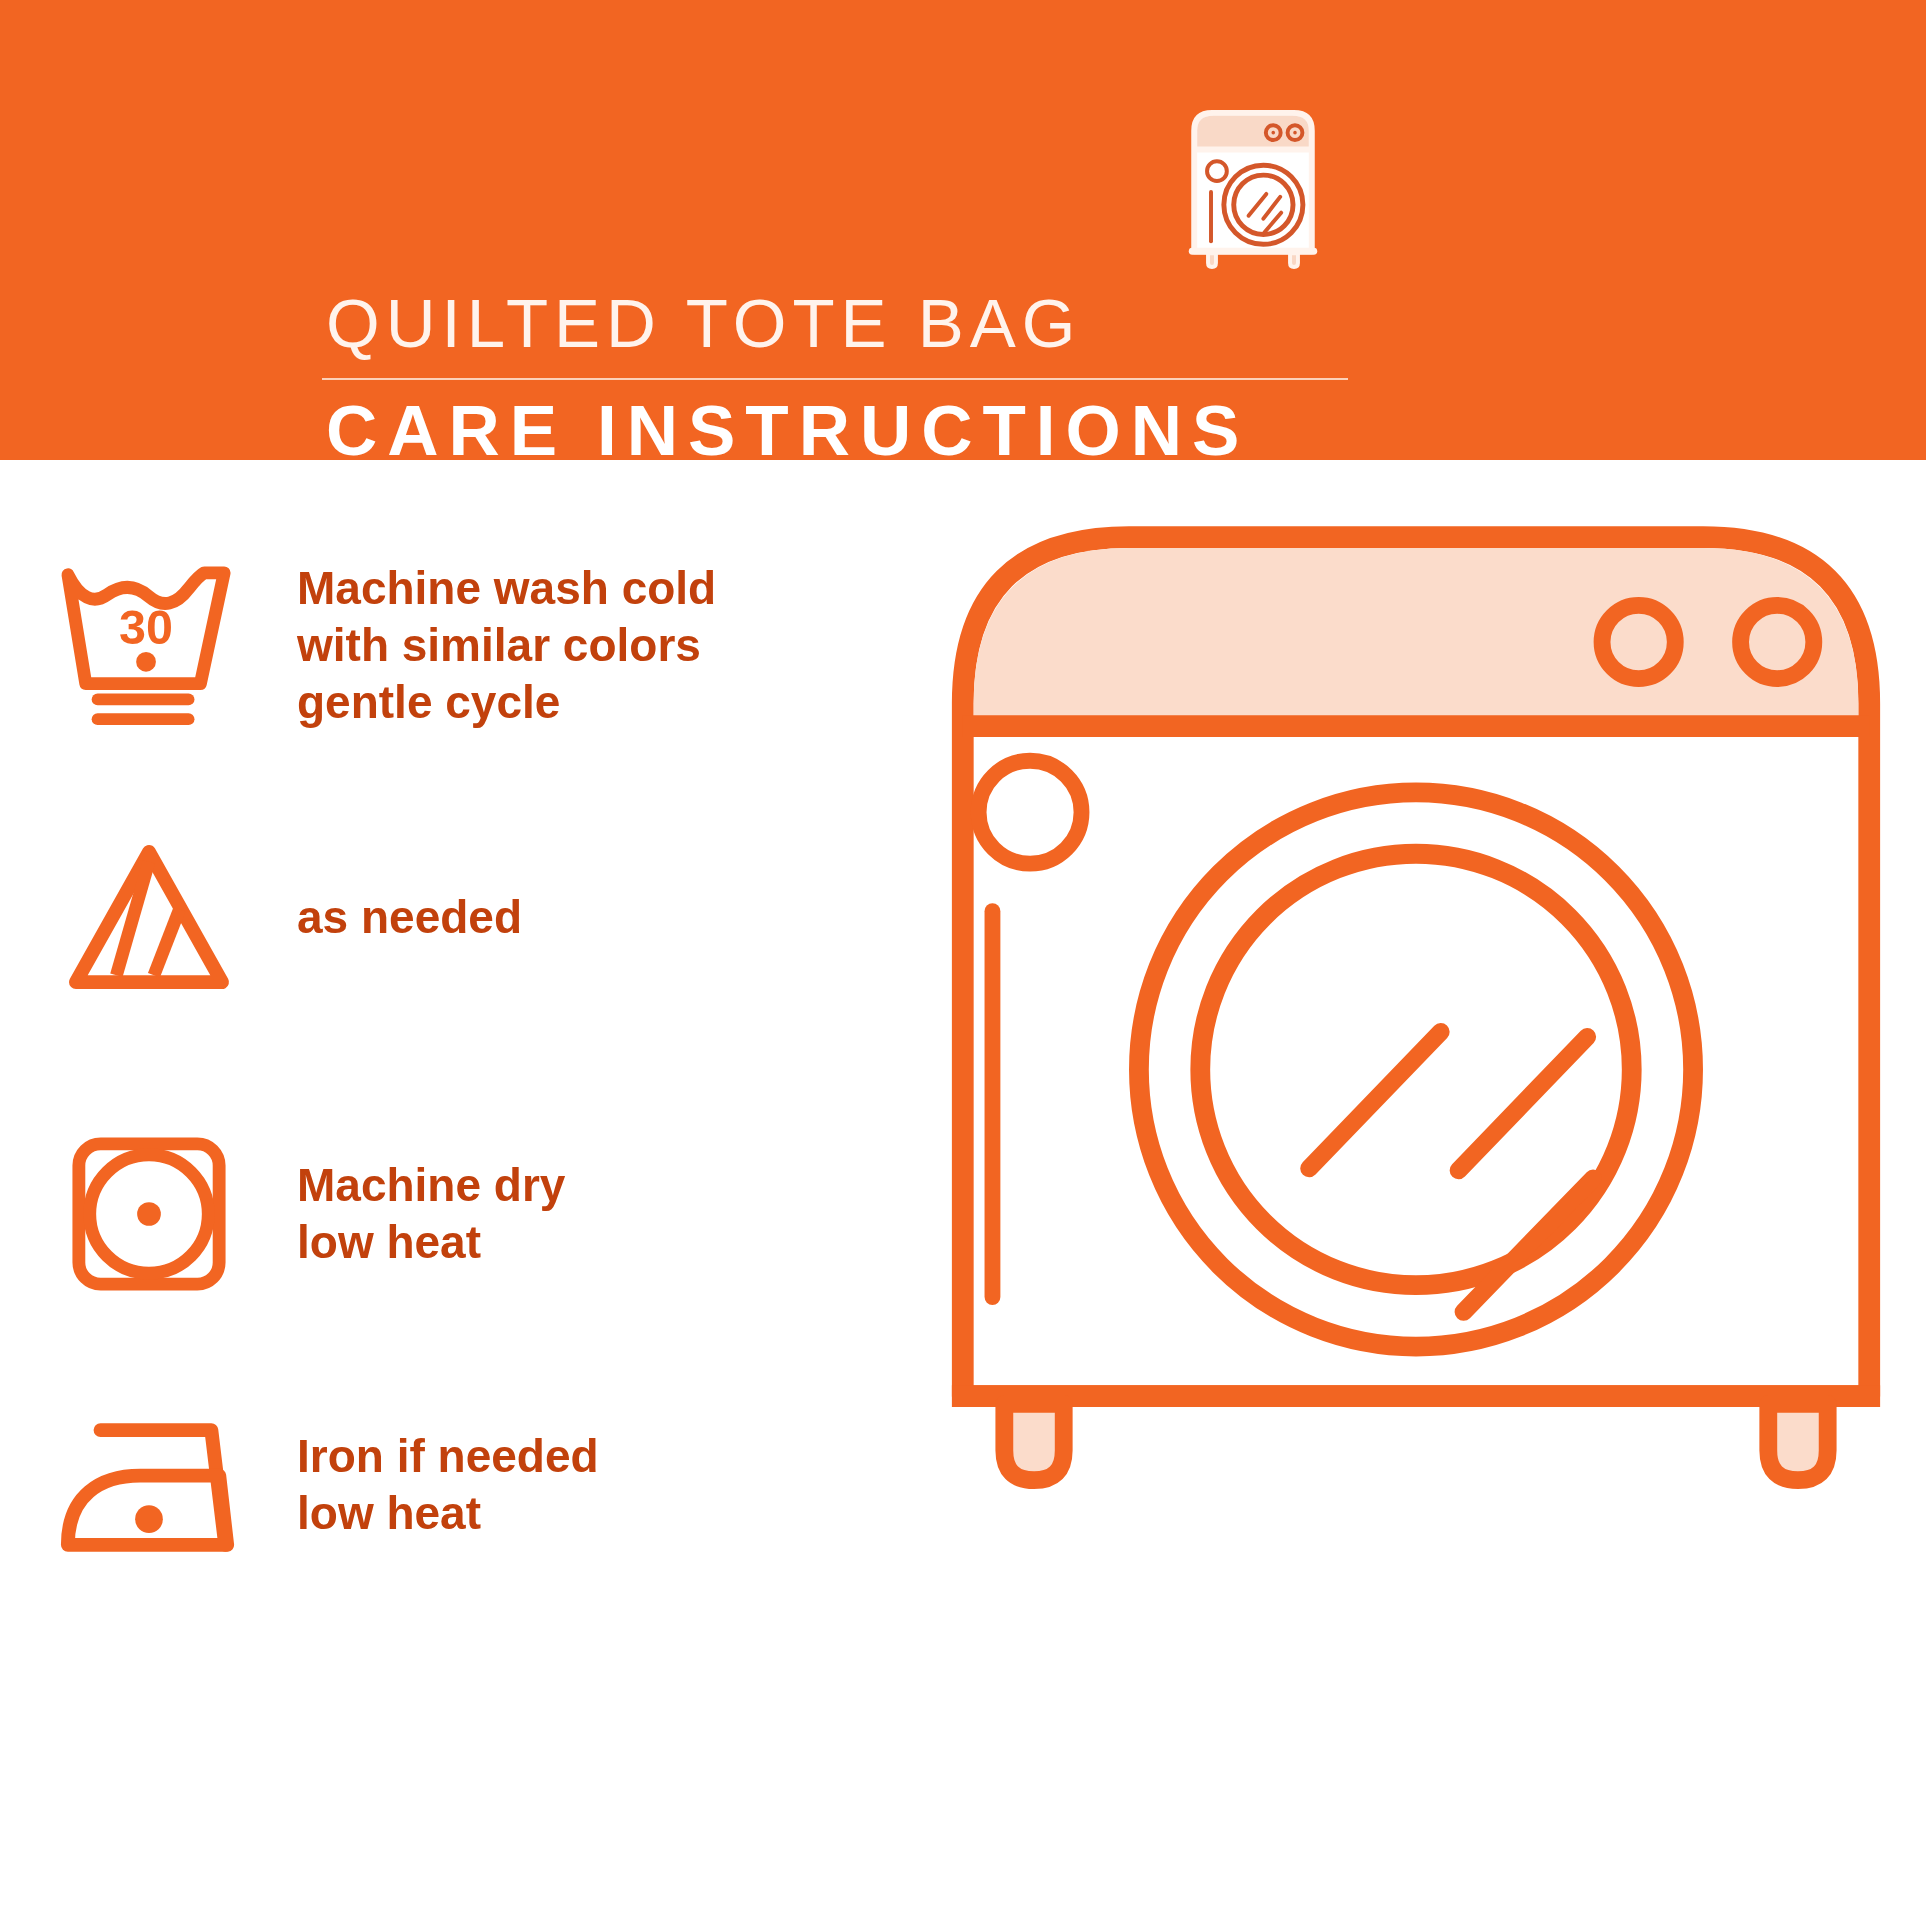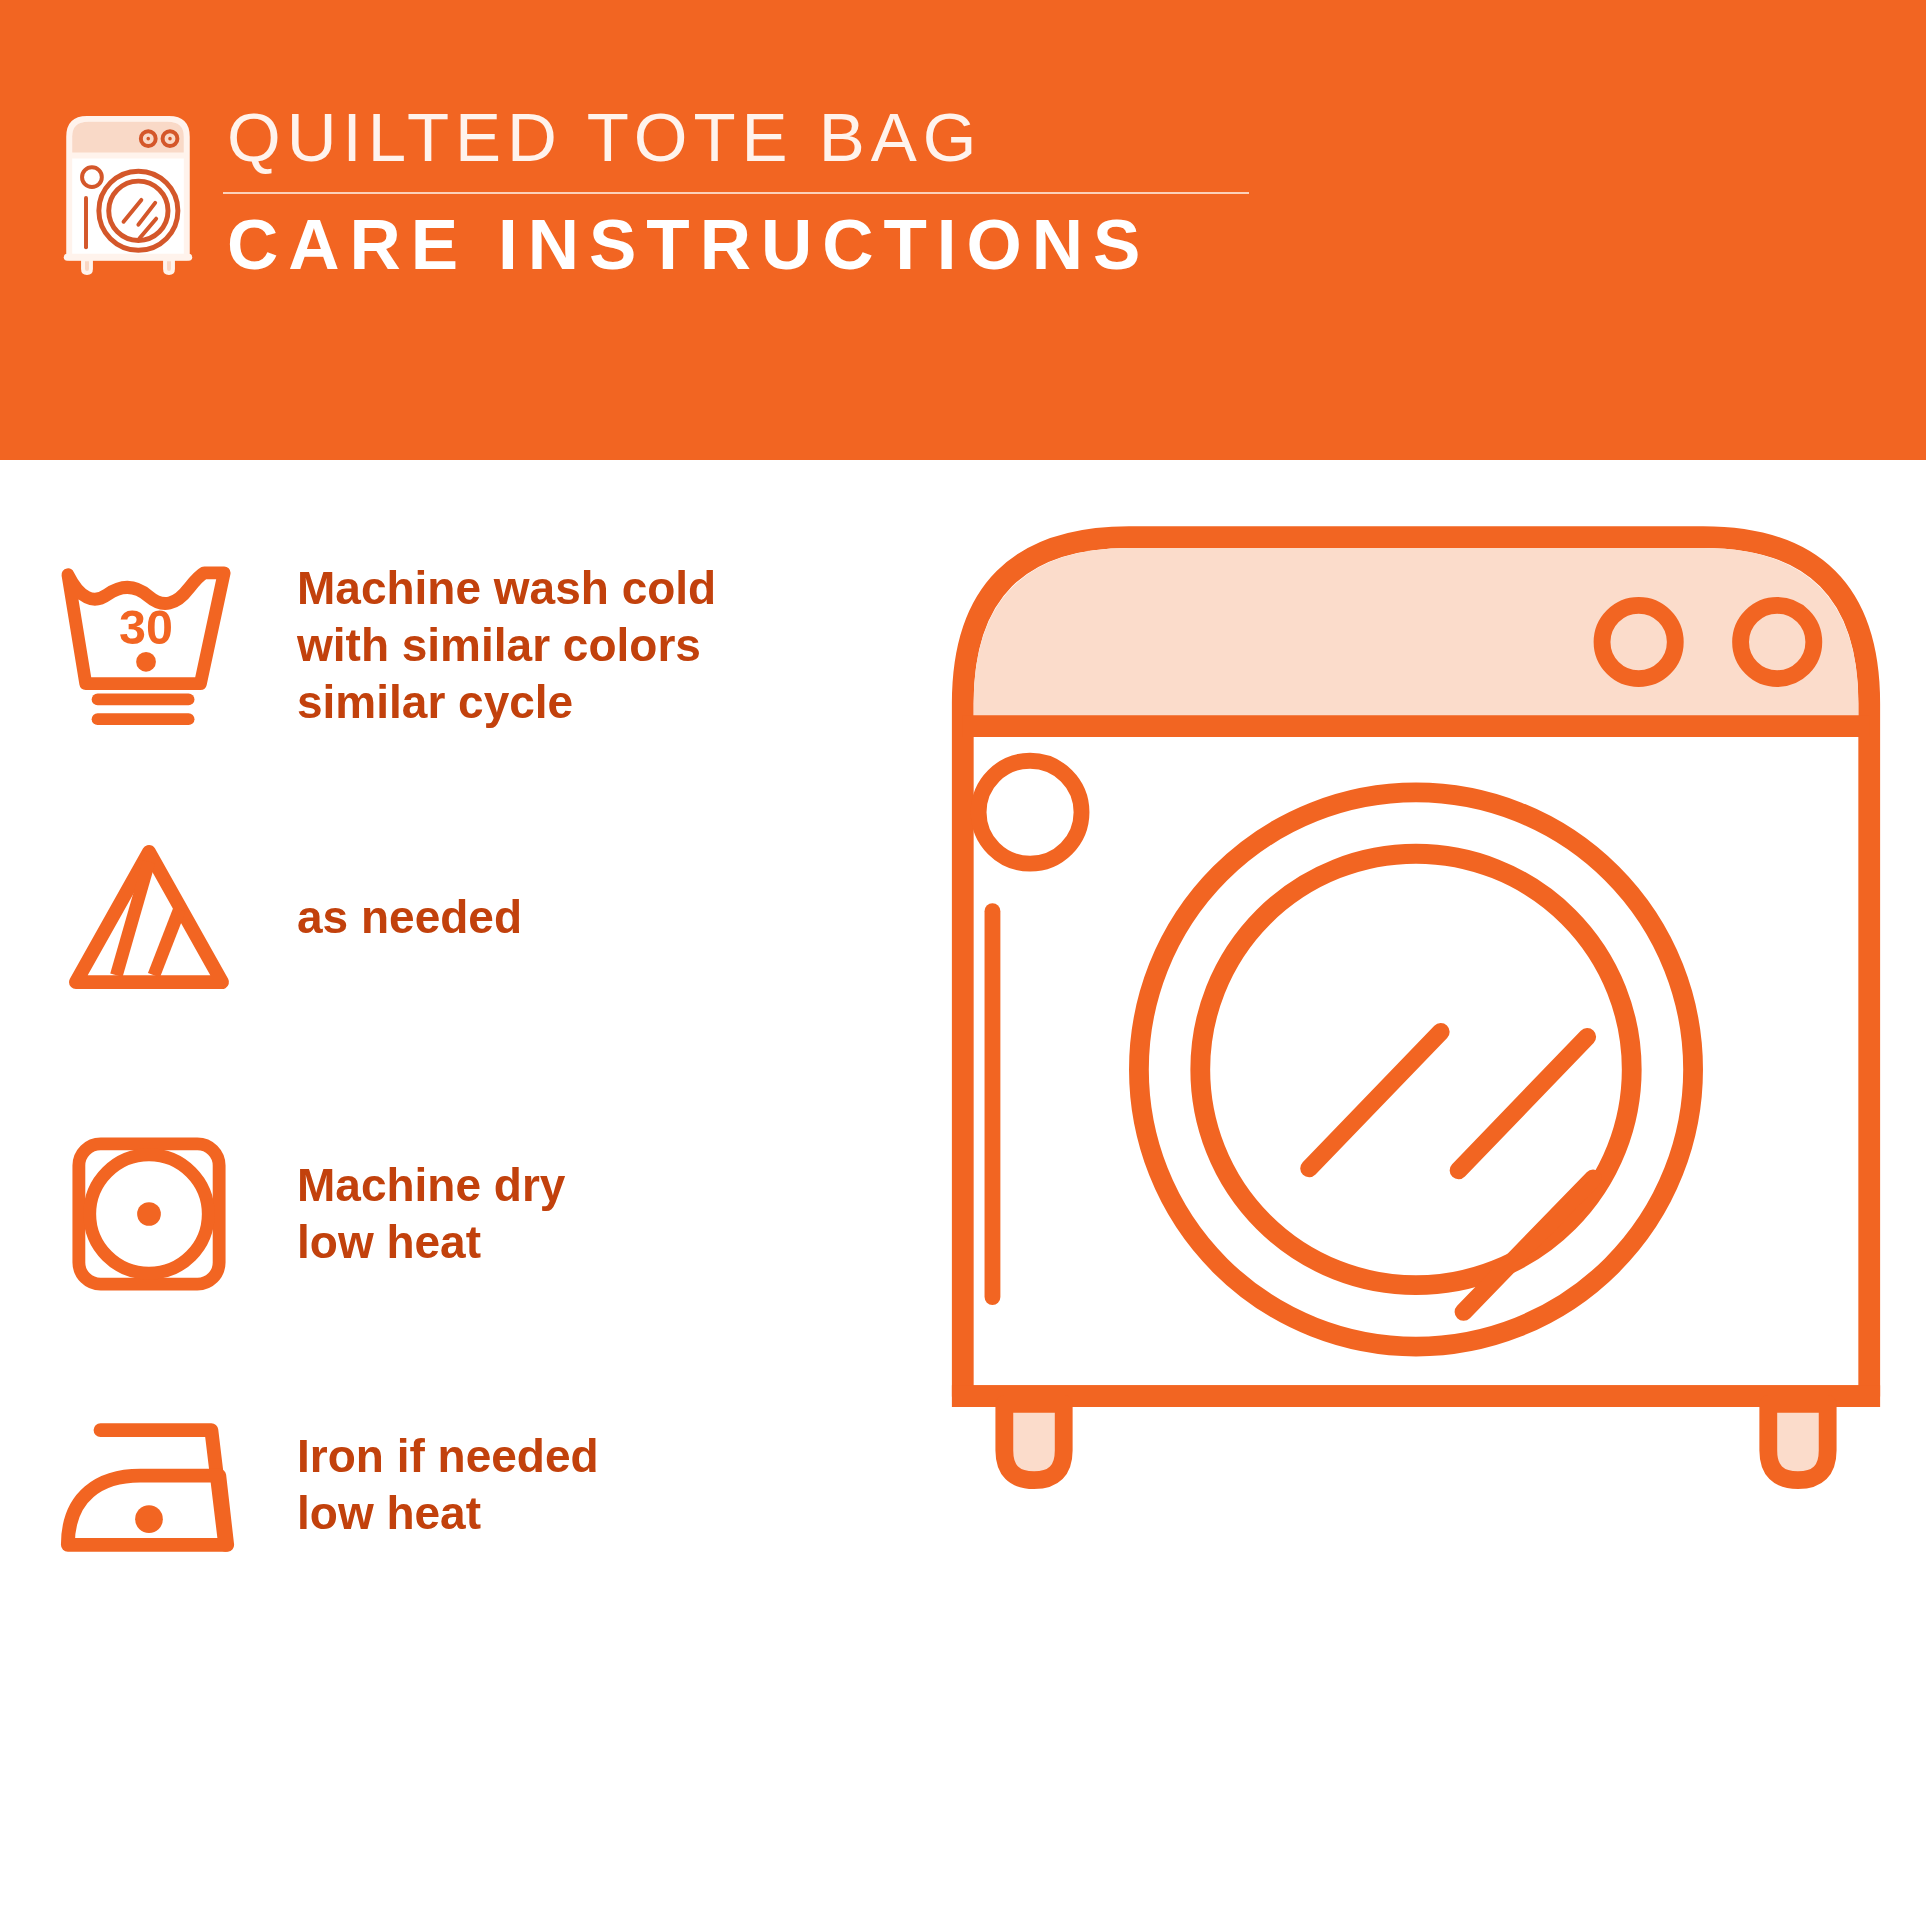--- a/index.html
+++ b/index.html
@@ -24,21 +24,23 @@
     height: 460px;
     background: #F26522;
   }
   #header-inner {
     position: absolute;
     left: 61px;
     top: 103px;
     width: 1287px;
     height: 178px;
     display: flex;
-    align-items: center;
+    flex-direction: column;
+    align-items: flex-end;
+    gap: 16px;
   }
   #header-logo {
     width: 134px;
     height: 166px;
     flex: 0 0 auto;
     margin-right: 28px;
   }
   #header-text-block {
     flex: 1 1 auto;
     display: flex;
@@ -184,21 +186,21 @@
 
         <circle cx="97" cy="104" r="10" fill="#F26522"></circle>
 
         <rect x="42" y="136" width="104" height="12" rx="6" fill="#F26522"></rect>
         <rect x="42" y="156" width="104" height="12" rx="6" fill="#F26522"></rect>
       </svg>
     </div>
     <div class="care-label">
       <span class="ln">Machine wash cold</span>
       <span class="ln">with similar colors</span>
-      <span class="ln">similar cycle</span>
+      <span class="ln">gentle cycle</span>
     </div>
   </div>
 
   <div class="care-row" id="care-row-1">
     <div class="care-icon-wrap">
       <svg viewBox="0 0 176 160" width="174" height="158" xmlns="http://www.w3.org/2000/svg">
         <path d="M88 14 L162 146 L14 146 Z" fill="none" stroke="#F26522" stroke-width="14" stroke-linejoin="round"></path>
         <line x1="88" y1="24" x2="55" y2="139" stroke="#F26522" stroke-width="13" stroke-linecap="butt"></line>
         <line x1="119" y1="72" x2="93" y2="139" stroke="#F26522" stroke-width="13" stroke-linecap="butt"></line>
       </svg>

